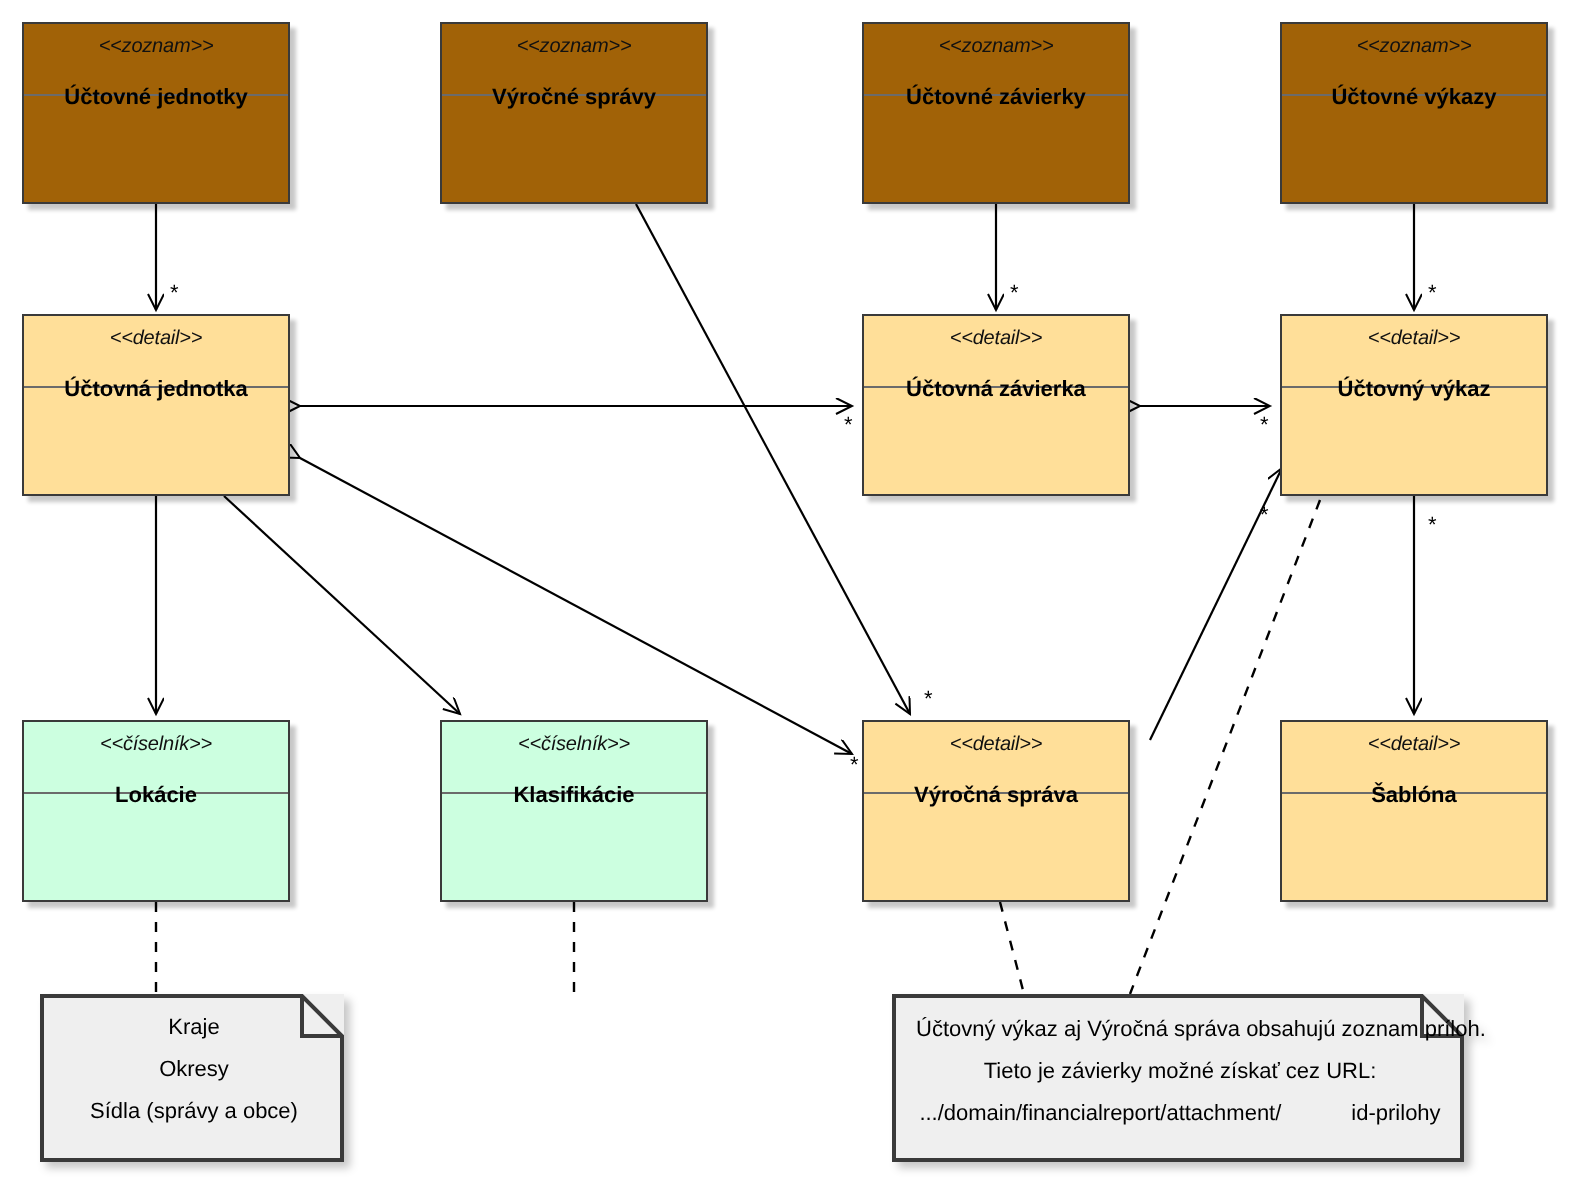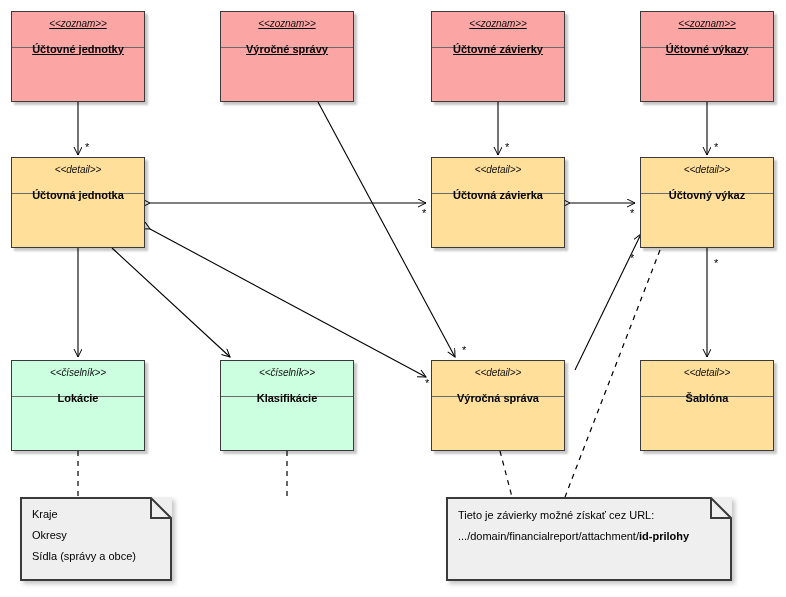--- a/index.html
+++ b/index.html
@@ -55,50 +55,51 @@
   .uml-box .title {
     display: block;
     font-weight: bold;
     font-size: 11px;
     color: #000;
     margin-top: 12px;
     white-space: nowrap;
   }
   .uml-box .body { width: 100%; }
 
-  .kind-zoznam  { background: #fca5a5; text-decoration: underline; }
+  .kind-zoznam  { background: #a16207; }
   .kind-detail  { background: #ffdf99; }
   .kind-ciselnik{ background: #ccffe0; }
 
   
   .note {
     position: absolute;
     box-sizing: border-box;
     background: #efefef;
     filter: drop-shadow(3px 3px 2px rgba(0,0,0,0.22));
+    text-align: center;
   }
   .note .note-shape {
     position: absolute;
     left: 0; top: 0;
     width: 100%; height: 100%;
   }
   .note .note-lines {
     position: relative;
     z-index: 2;
     padding: 12px 10px 10px 12px;
     font-size: 11px;
     color: #000;
     line-height: 1.0;
   }
   .note .note-lines div {
     margin-bottom: 10px;
     white-space: nowrap;
   }
   .note .note-lines div:last-child { margin-bottom: 0; }
-  .note .note-lines b { font-weight: bold; }
+  .note .note-lines b { font-weight: normal; padding-left: 35px; }
 
   
   .mult {
     position: absolute;
     font-size: 11px;
     color: #000;
     line-height: 1;
     font-family: "Liberation Sans", "DejaVu Sans", sans-serif;
   }
 </style>
@@ -264,18 +265,19 @@
     </div>
   </div>
 
 
   <div class="note" style="left:446px; top:497px; width:286px; height:84px;">
     <svg class="note-shape" viewBox="0 0 286 84" preserveAspectRatio="none">
       <path d="M1,1 L265,1 L285,21 L285,83 L1,83 Z" fill="#efefef" stroke="#3a3a3a" stroke-width="2"></path>
       <path d="M265,1 L265,21 L285,21" fill="none" stroke="#3a3a3a" stroke-width="2"></path>
     </svg>
     <div class="note-lines" style="padding-top:13px;">
+      <div>Účtovný výkaz aj Výročná správa obsahujú zoznam príloh.</div>
       <div>Tieto je závierky možné získať cez URL:</div>
       <div><span>.../domain/financialreport/attachment/</span><b>id-prilohy</b></div>
     </div>
   </div>
 
 </div>
 
 </body></html>

